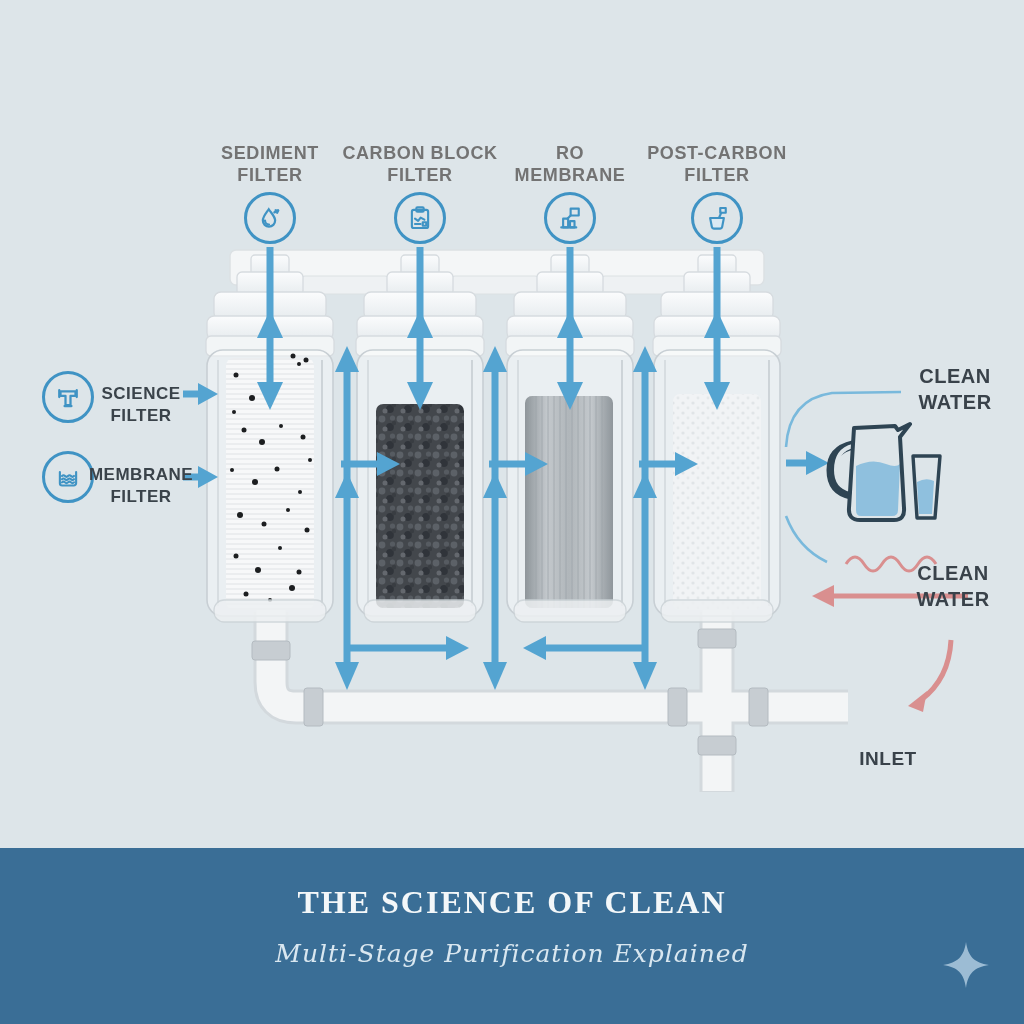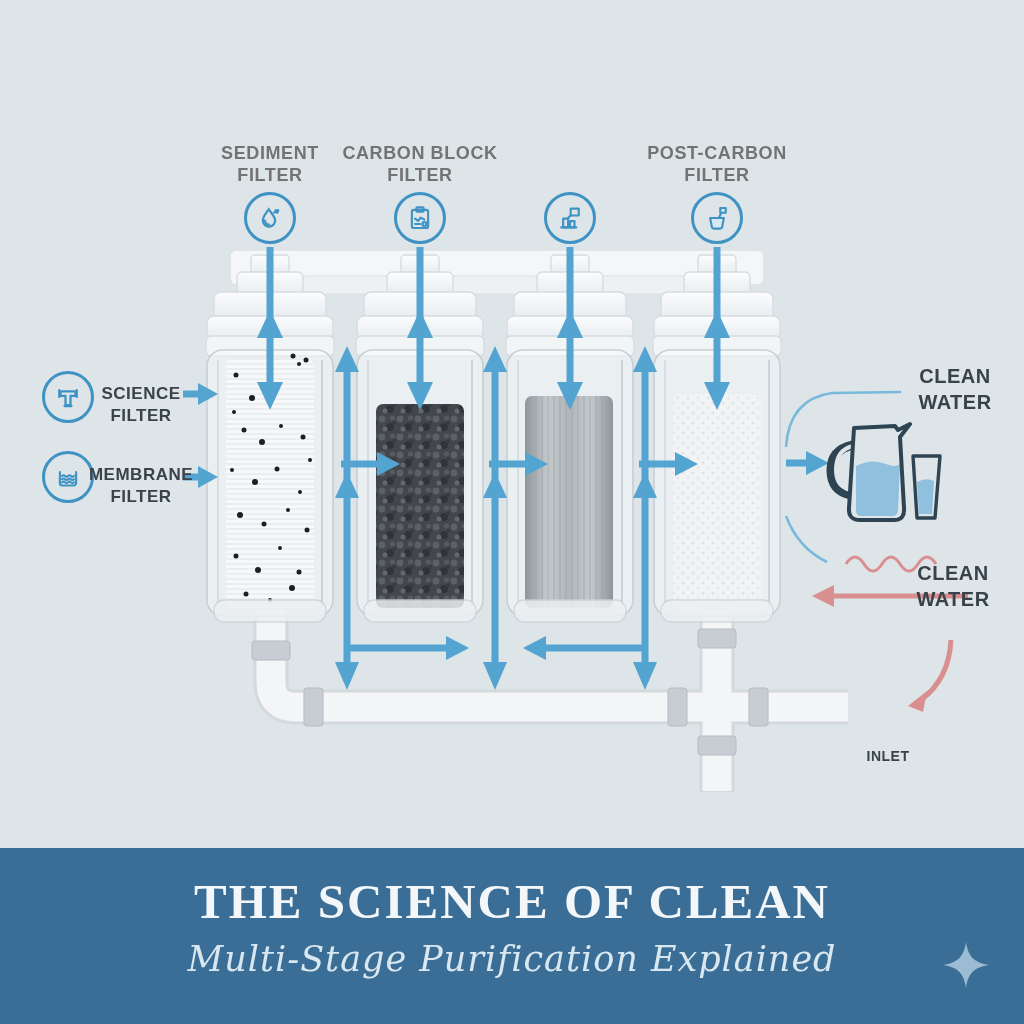--- a/index.html
+++ b/index.html
@@ -5,30 +5,30 @@
   html,body{margin:0;padding:0;background:#b9c4cb;}
   #app{position:relative;width:1024px;height:1024px;overflow:hidden;
        background:#dde5e9;font-family:"Liberation Sans",sans-serif;}
   .abs{position:absolute;}
   .stage-label{width:160px;text-align:center;color:#737373;font-size:18px;
     font-weight:600;letter-spacing:.6px;line-height:22px;}
   .side-label{width:110px;text-align:center;color:#3a434a;font-size:17px;
     font-weight:600;letter-spacing:.5px;line-height:22px;}
   .right-label{width:110px;text-align:center;color:#39424a;font-size:20px;
     font-weight:600;letter-spacing:.5px;line-height:26px;}
-  .inlet-label{width:80px;text-align:center;color:#39424a;font-size:14px;
+  .inlet-label{width:80px;text-align:center;color:#39424a;font-size:19px;
     font-weight:600;letter-spacing:.5px;}
   .icon-circle{width:52px;height:52px;border:3.5px solid #3f93c4;border-radius:50%;
     display:flex;align-items:center;justify-content:center;box-sizing:border-box;}
   #banner{position:absolute;left:0;top:848px;width:1024px;height:176px;
     background:#3a6e96;text-align:center;}
   #banner .title{margin-top:26px;color:#f3f7f9;font-family:"Liberation Serif",serif;
-    font-weight:700;font-size:49px;letter-spacing:2px;line-height:56px;}
+    font-weight:700;font-size:32px;letter-spacing:2px;line-height:56px;}
   #banner .subtitle{margin-top:9px;color:#d9e7f0;font-family:"DejaVu Serif",serif;
-    font-style:italic;font-size:35px;letter-spacing:1px;}
+    font-style:italic;font-size:25px;letter-spacing:1px;}
   svg{display:block;}
 </style>
 </head>
 <body>
 
 <div id="app">
 
   <svg class="abs" style="left:0;top:0" width="1024" height="1024" viewBox="0 0 1024 1024">
     <defs>
       <linearGradient id="capGrad" x1="0" y1="0" x2="0" y2="1">
@@ -319,20 +319,24 @@
   </div>
 
   <div class="abs stage-label" style="left:190px;top:142px">
     <div>SEDIMENT</div>
     <div>FILTER</div>
   </div>
   <div class="abs stage-label" style="left:340px;top:142px">
     <div>CARBON BLOCK</div>
     <div>FILTER</div>
   </div>
+  <div class="abs stage-label" style="left:490px;top:142px">
+    <div>RO</div>
+    <div>MEMBRANE</div>
+  </div>
   <div class="abs stage-label" style="left:637px;top:142px">
     <div>POST-CARBON</div>
     <div>FILTER</div>
   </div>
 
   <div class="abs side-label" style="left:86px;top:383px">
     <div>SCIENCE</div>
     <div>FILTER</div>
   </div>
   <div class="abs side-label" style="left:86px;top:464px">

